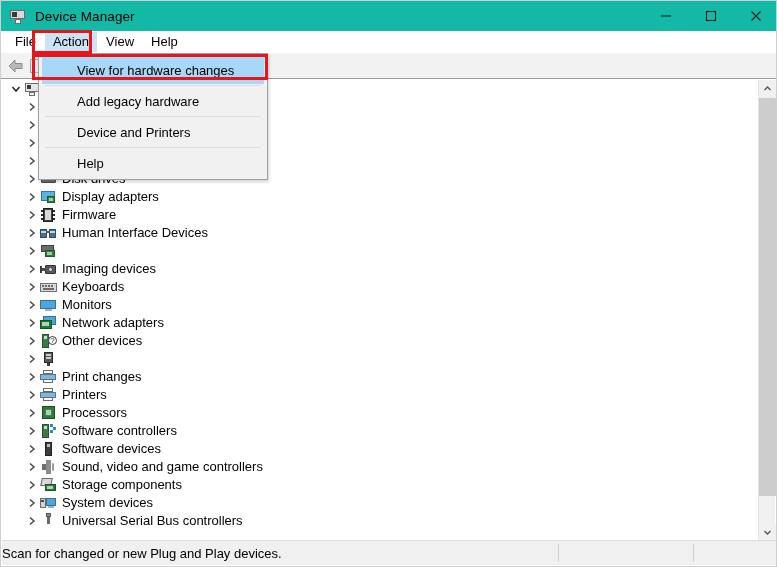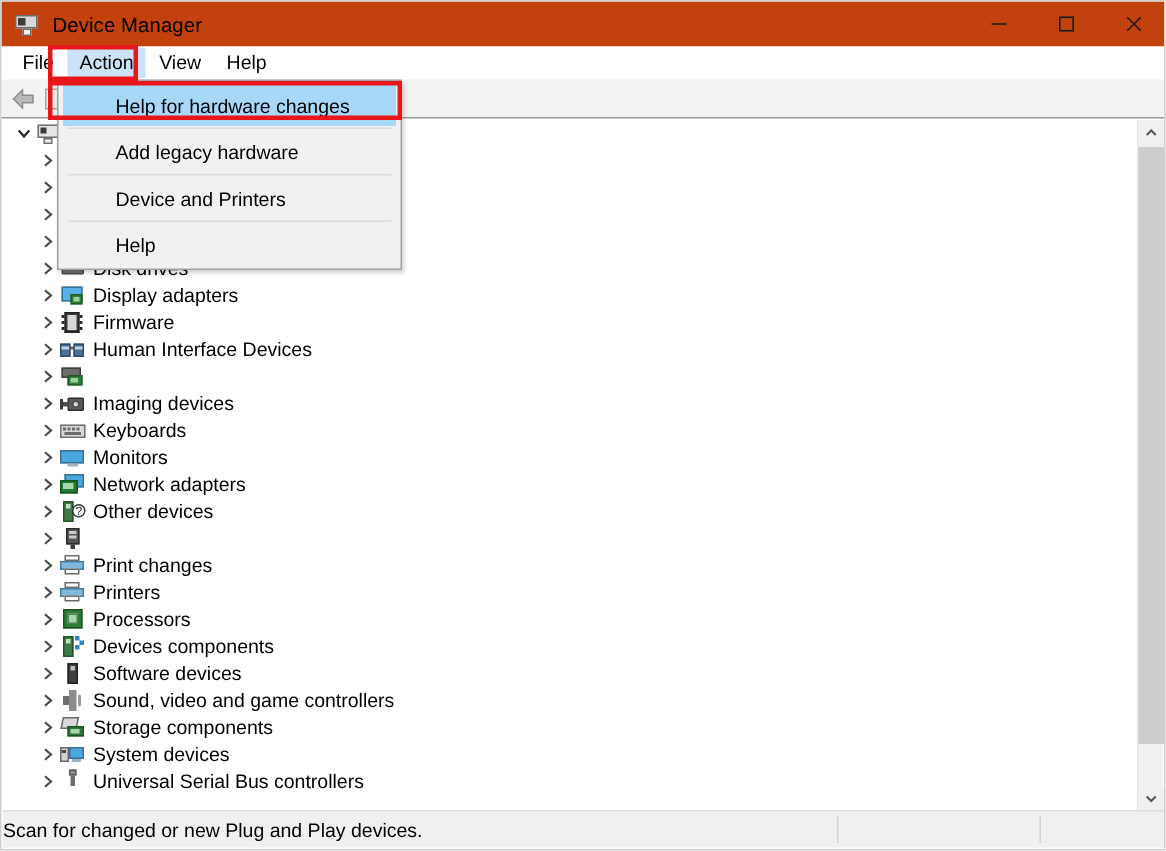--- a/index.html
+++ b/index.html
@@ -23,21 +23,21 @@
     box-sizing: border-box;
     overflow: hidden;
   }
 
   
   .titlebar {
     position: absolute;
     left: 0; top: 0;
     width: 777px;
     height: 30px;
-    background: #c2410c;
+    background: #14b8a6;
     display: flex;
     align-items: center;
   }
   .title-icon {
     width: 16px; height: 16px;
     margin-left: 9px;
     position: relative;
     flex: none;
   }
   .title-icon .mon {
@@ -603,21 +603,21 @@
               <path d="M3 1.5 L7 5 L3 8.5" fill="none" stroke="#4a4a4a" stroke-width="1.5"></path>
             </svg>
         </span>
         <span class="ticon">
           <span class="ic" style="left:2px;top:1px;width:7px;height:14px;background:#3e7a46;border:1px solid #27522c;"></span>
           <span class="ic" style="left:4px;top:3px;width:3px;height:3px;background:#bfe0c3;"></span>
           <span class="ic" style="left:10px;top:1px;width:3px;height:3px;background:#2f86d0;"></span>
           <span class="ic" style="left:13px;top:4px;width:3px;height:3px;background:#2f86d0;"></span>
           <span class="ic" style="left:10px;top:7px;width:3px;height:3px;background:#2f86d0;"></span>
         </span>
-        <span class="tlabel">Devices components</span>
+        <span class="tlabel">Software controllers</span>
       </div>
 
       <div class="trow indent-1">
         <span class="chev">
           <svg width="10" height="10" viewBox="0 0 10 10">
               <path d="M3 1.5 L7 5 L3 8.5" fill="none" stroke="#4a4a4a" stroke-width="1.5"></path>
             </svg>
         </span>
         <span class="ticon">
           <span class="ic" style="left:5px;top:1px;width:7px;height:14px;background:#3e3e3e;border:1px solid #1f1f1f;"></span>
@@ -702,21 +702,21 @@
 
   <div class="statusbar">
     <div class="sb-cell sb-main">Scan for changed or new Plug and Play devices.</div>
     <div class="sb-sep"></div>
     <div class="sb-cell sb-b"></div>
     <div class="sb-sep"></div>
     <div class="sb-cell sb-c"></div>
   </div>
 
   <div class="dropdown">
-    <div class="dd-item selected">Help for hardware changes</div>
+    <div class="dd-item selected">View for hardware changes</div>
     <div class="dd-sep"></div>
     <div class="dd-item">Add legacy hardware</div>
     <div class="dd-sep"></div>
     <div class="dd-item">Device and Printers</div>
     <div class="dd-sep"></div>
     <div class="dd-item">Help</div>
   </div>
 
   <div class="hl-action"></div>
   <div class="hl-scan"></div>

